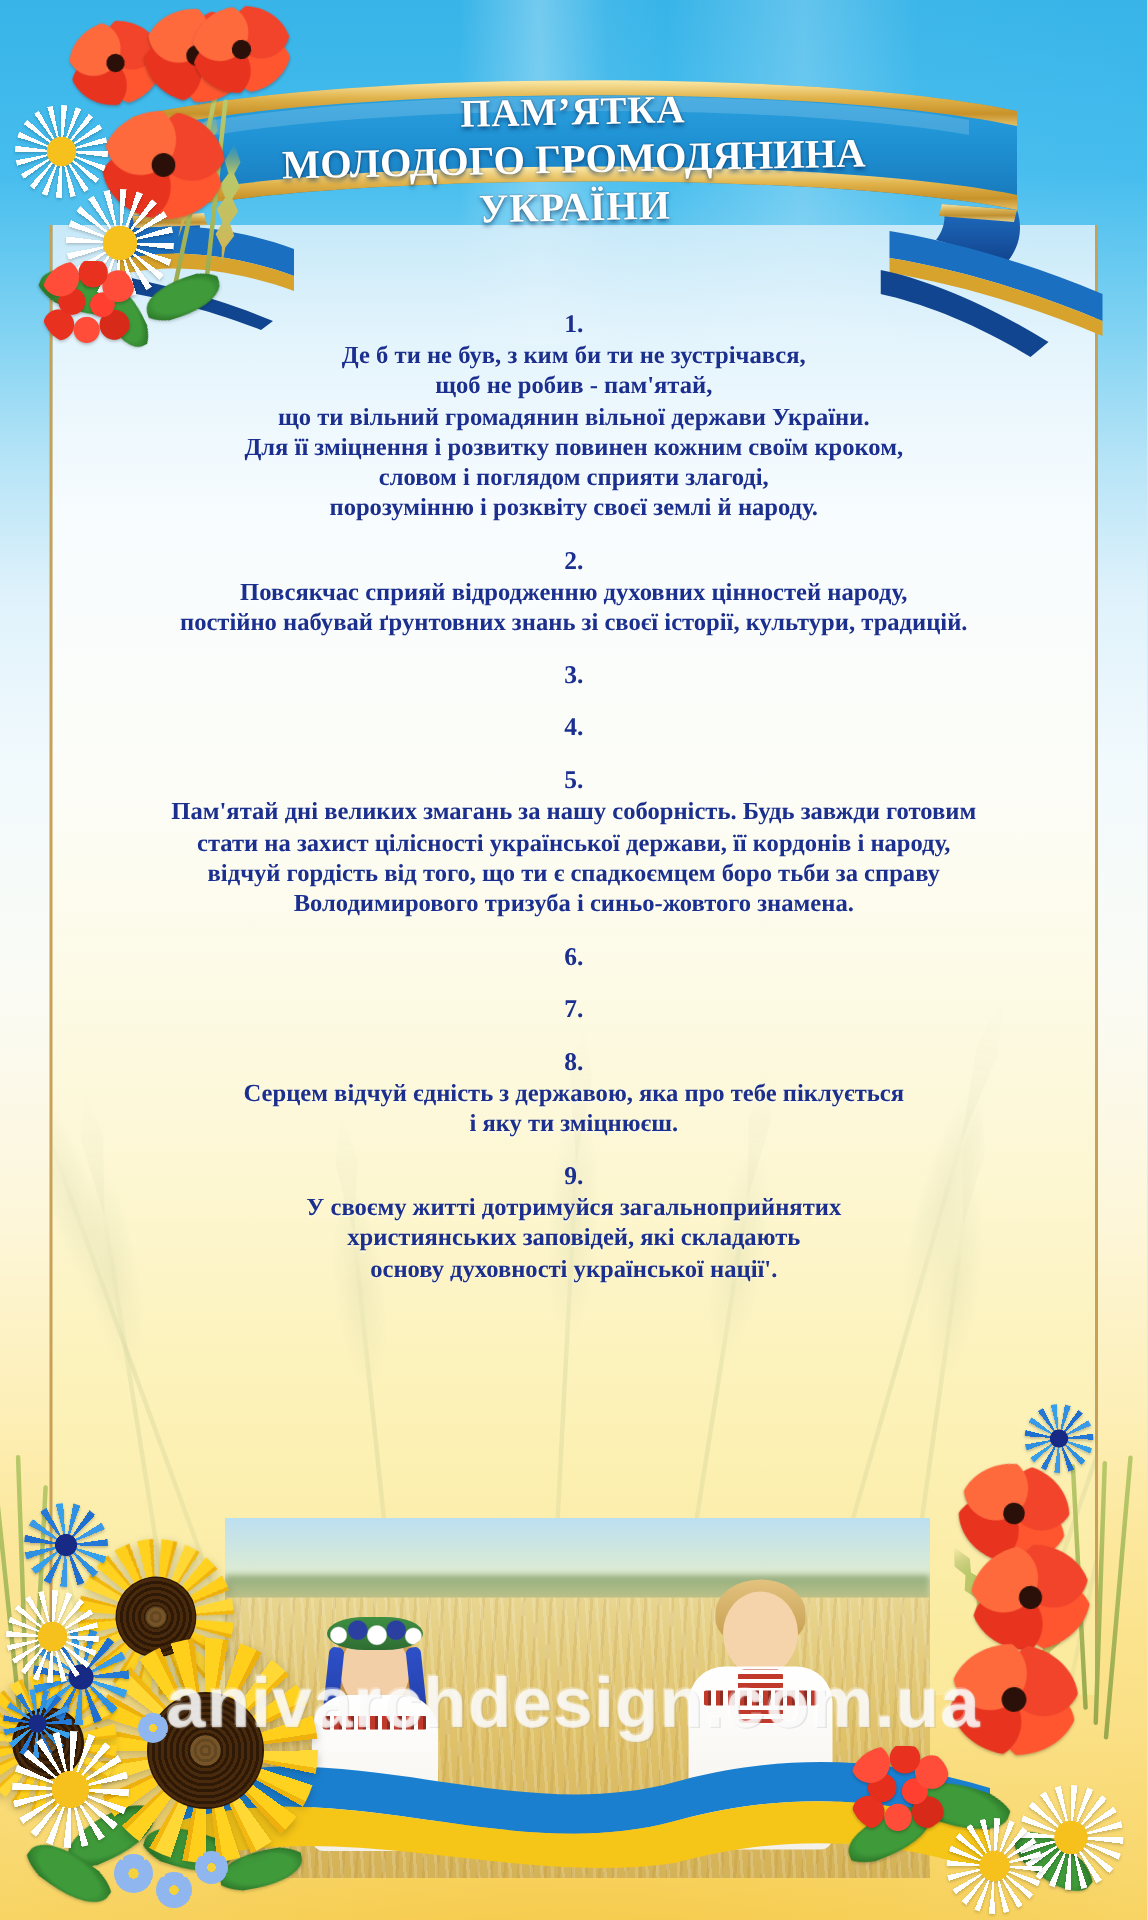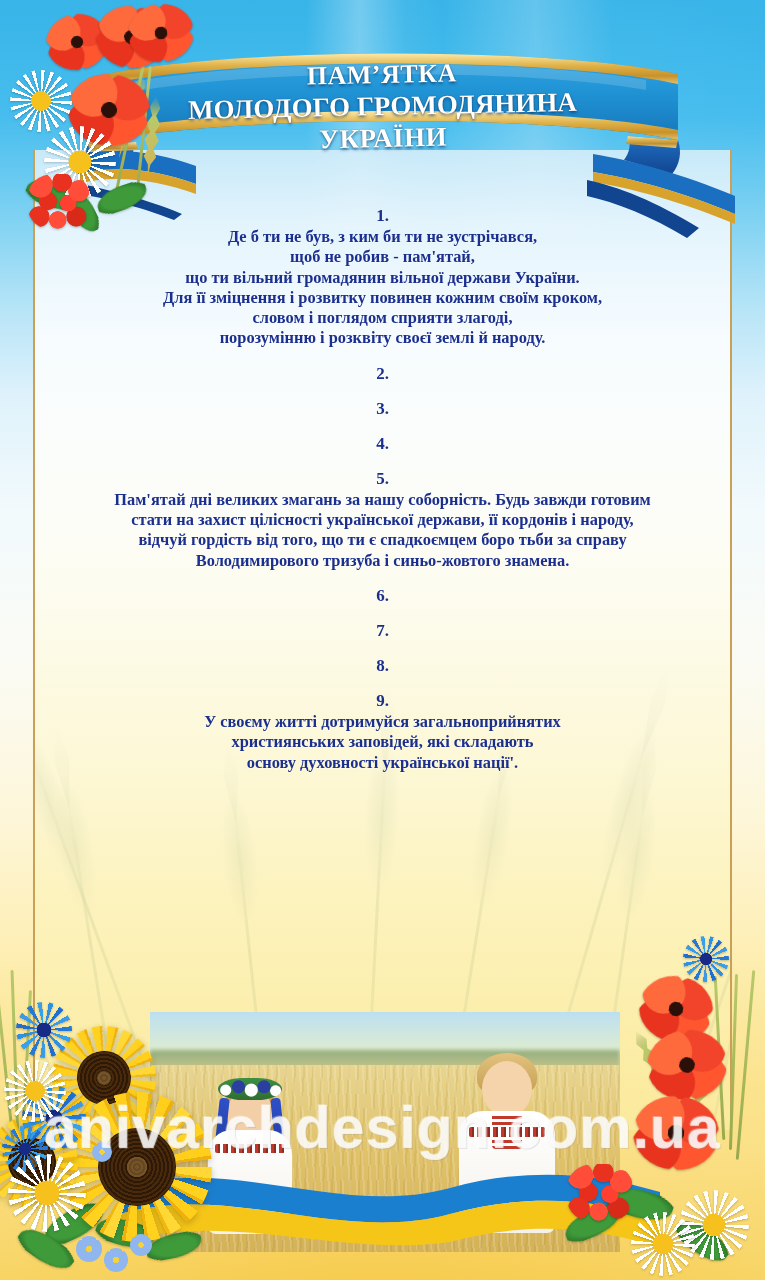--- a/index.html
+++ b/index.html
@@ -358,21 +358,21 @@
     position:absolute;
     background:linear-gradient(180deg,#b9c96a,#9aa94e);
     border-radius:2px;
   }
 
   
   .watermark{
     position:absolute; left:0; bottom:118px; width:100%;
     text-align:center;
     font-family:"Liberation Sans", sans-serif;
-    font-size:59px; font-weight:bold; letter-spacing:1px;
+    font-size:47px; font-weight:bold; letter-spacing:1px;
     color:rgba(255,255,255,.42);
     text-shadow:
       0 0 1px rgba(255,255,255,.7),
       1px 1px 0 rgba(120,120,120,.18),
      -1px -1px 0 rgba(255,255,255,.28);
     pointer-events:none;
     white-space:nowrap;
   }
 </style>
 </head>
@@ -458,20 +458,22 @@
       <div class="rule-num">1.</div>
       <div class="rule-body">Де б ти не був, з ким би ти не зустрічався,
 щоб не робив - пам'ятай,
 що ти вільний громадянин вільної держави України.
 Для її зміцнення і розвитку повинен кожним своїм кроком,
 словом і поглядом сприяти злагоді,
 порозумінню і розквіту своєї землі й народу.</div>
     </div>
     <div class="rule">
       <div class="rule-num">2.</div>
+      <div class="rule-body">Повсякчас сприяй відродженню духовних цінностей народу,
+постійно набувай ґрунтовних знань зі своєї історії, культури, традицій.</div>
     </div>
     <div class="rule">
       <div class="rule-num">3.</div>
     </div>
     <div class="rule">
       <div class="rule-num">4.</div>
     </div>
     <div class="rule">
       <div class="rule-num">5.</div>
       <div class="rule-body">Пам'ятай дні великих змагань за нашу соборність. Будь завжди готовим
@@ -480,20 +482,22 @@
 Володимирового тризуба і синьо-жовтого знамена.</div>
     </div>
     <div class="rule">
       <div class="rule-num">6.</div>
     </div>
     <div class="rule">
       <div class="rule-num">7.</div>
     </div>
     <div class="rule">
       <div class="rule-num">8.</div>
+      <div class="rule-body">Серцем відчуй єдність з державою, яка про тебе піклується
+і яку ти зміцнюєш.</div>
     </div>
     <div class="rule">
       <div class="rule-num">9.</div>
       <div class="rule-body">У своєму житті дотримуйся загальноприйнятих
 християнських заповідей, які складають
 основу духовності української нації'.</div>
     </div>
   </div>
 
   <div class="photo">

